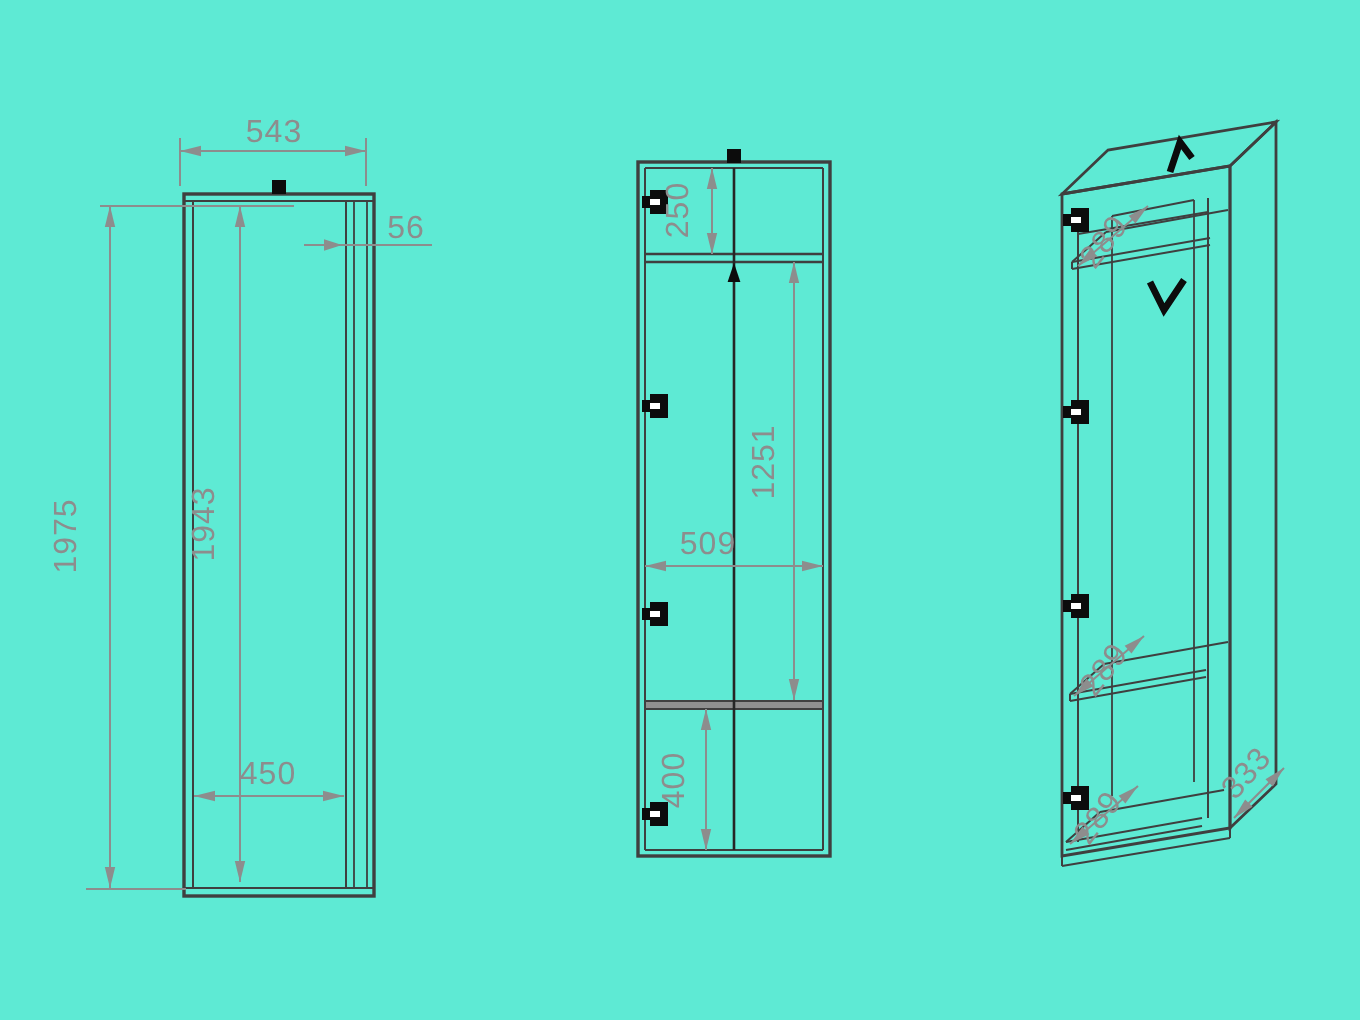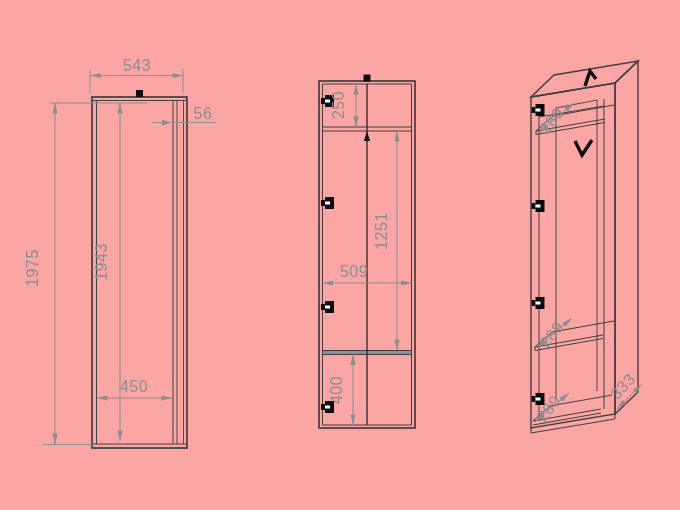--- a/index.html
+++ b/index.html
@@ -1,17 +1,17 @@
 <!DOCTYPE html>
 <html><head>
 <meta charset="utf-8">
 <style>
   html,body{margin:0;padding:0;background:#ffffff;}
   .canvas{
-    position:relative;width:680px;height:510px;background:#fca5a5;overflow:hidden;
+    position:relative;width:680px;height:510px;background:#5eead4;overflow:hidden;
     font-family:"Liberation Sans", sans-serif;
   }
   svg{position:absolute;left:0;top:0;}
   text.dim{
     font-family:"Liberation Sans", sans-serif;
     font-size:16px;
     fill:#8d8d8d;
     letter-spacing:0.5px;
   }
 </style>

